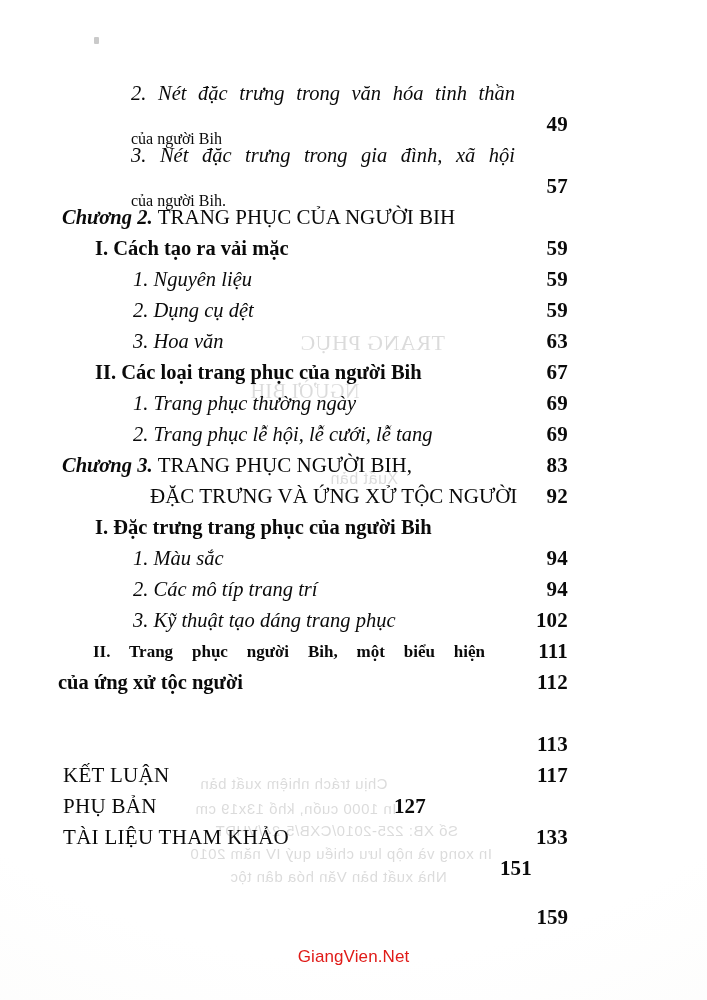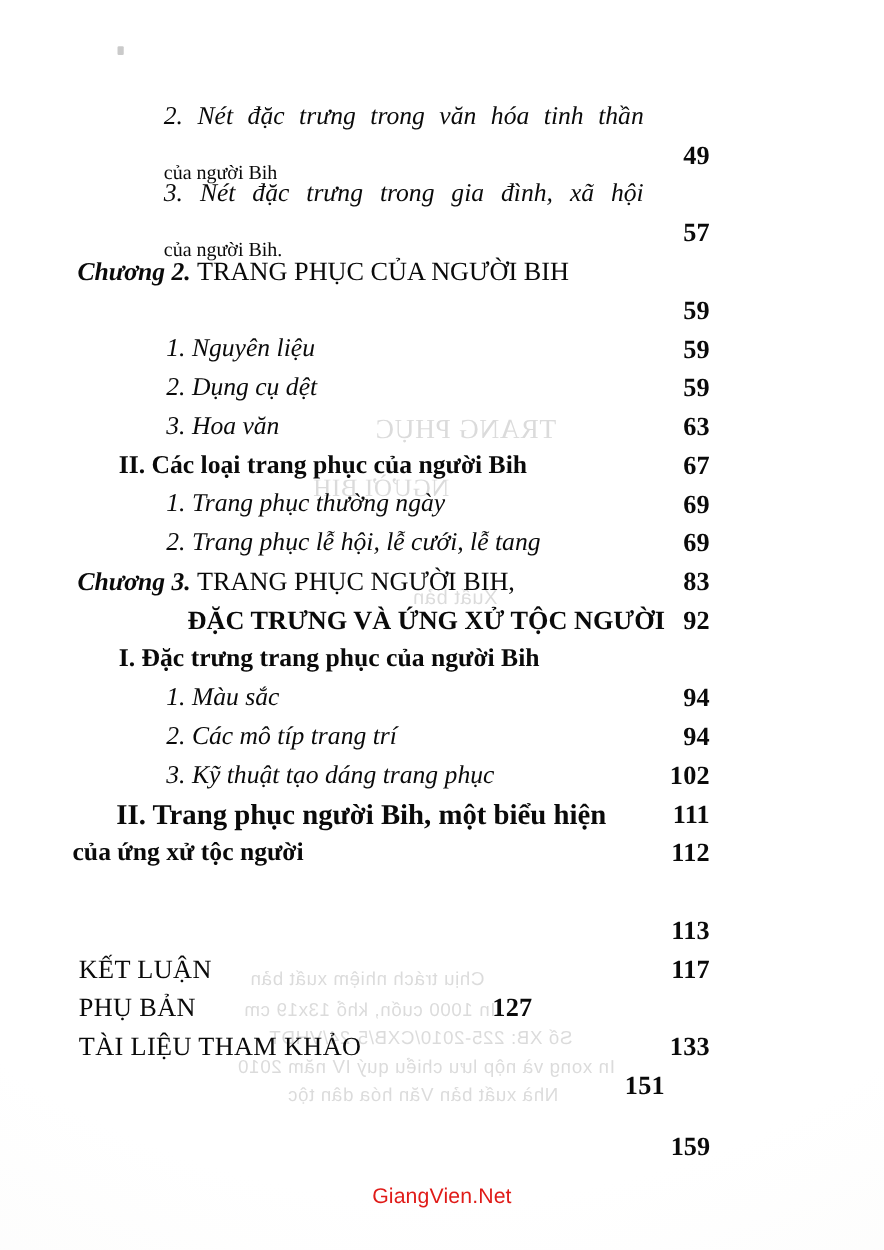--- a/index.html
+++ b/index.html
@@ -112,32 +112,32 @@
     font-weight: 700;
   }
   .lv-chapter .ttl {
     font-style: normal;
     font-weight: 400;
     font-size: 21px;
   }
   .lv-chapter-2nd {           
     left: 150px;
     font-size: 21px;
-    font-weight: 700;
+    font-weight: 400;
   }
   .lv-roman {                 
     left: 95px;
     font-weight: 700;
     font-size: 20.5px;
   }
   .lv-roman-just {
     left: 93px;
     width: 392px;
     font-weight: 700;
-    font-size: 23px;
+    font-size: 17px;
     text-align: justify;
     text-align-last: justify;
     white-space: normal;
   }
   .lv-roman-cont {            
     left: 58px;
     font-weight: 700;
     font-size: 20.5px;
   }
   .lv-back {                  
@@ -202,20 +202,21 @@
         <div class="pageno">57</div>
       </div>
       <div class="row" style="top: 171px; position: absolute; left: 0px; width: 707px;">
         <div class="label lv-cont">của người Bih.</div>
       </div>
       <div class="row" style="top: 202px; position: absolute; left: 0px; width: 707px;">
         <div class="label lv-chapter"><span class="ch">Chương 2.</span> <span class="ttl">TRANG PHỤC CỦA NGƯỜI BIH</span></div>
         <div class="pageno">59</div>
       </div>
       <div class="row" style="top: 233px; position: absolute; left: 0px; width: 707px;">
+        <div class="label lv-roman">I. Cách tạo ra vải mặc</div>
         <div class="pageno">59</div>
       </div>
       <div class="row" style="top: 264px; position: absolute; left: 0px; width: 707px;">
         <div class="label lv-sub">1. Nguyên liệu</div>
         <div class="pageno">59</div>
       </div>
       <div class="row" style="top: 295px; position: absolute; left: 0px; width: 707px;">
         <div class="label lv-sub">2. Dụng cụ dệt</div>
         <div class="pageno">63</div>
       </div>

